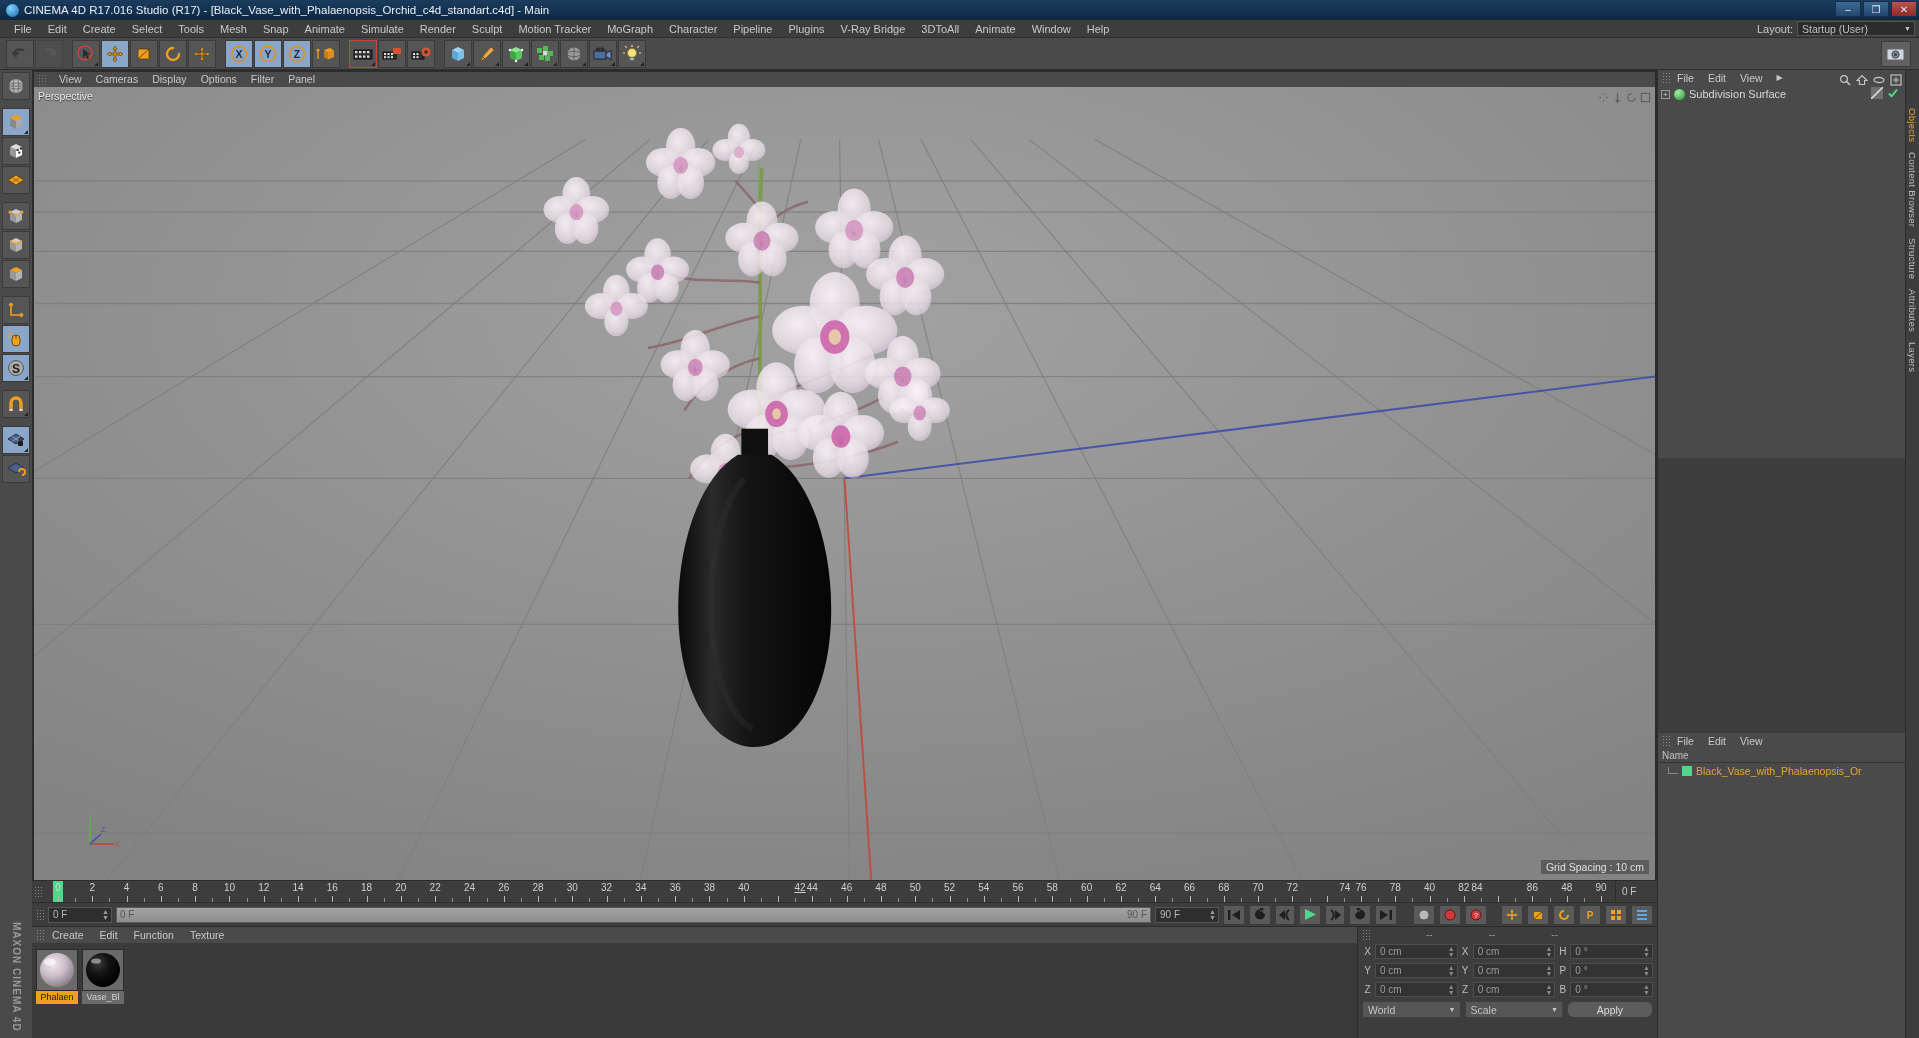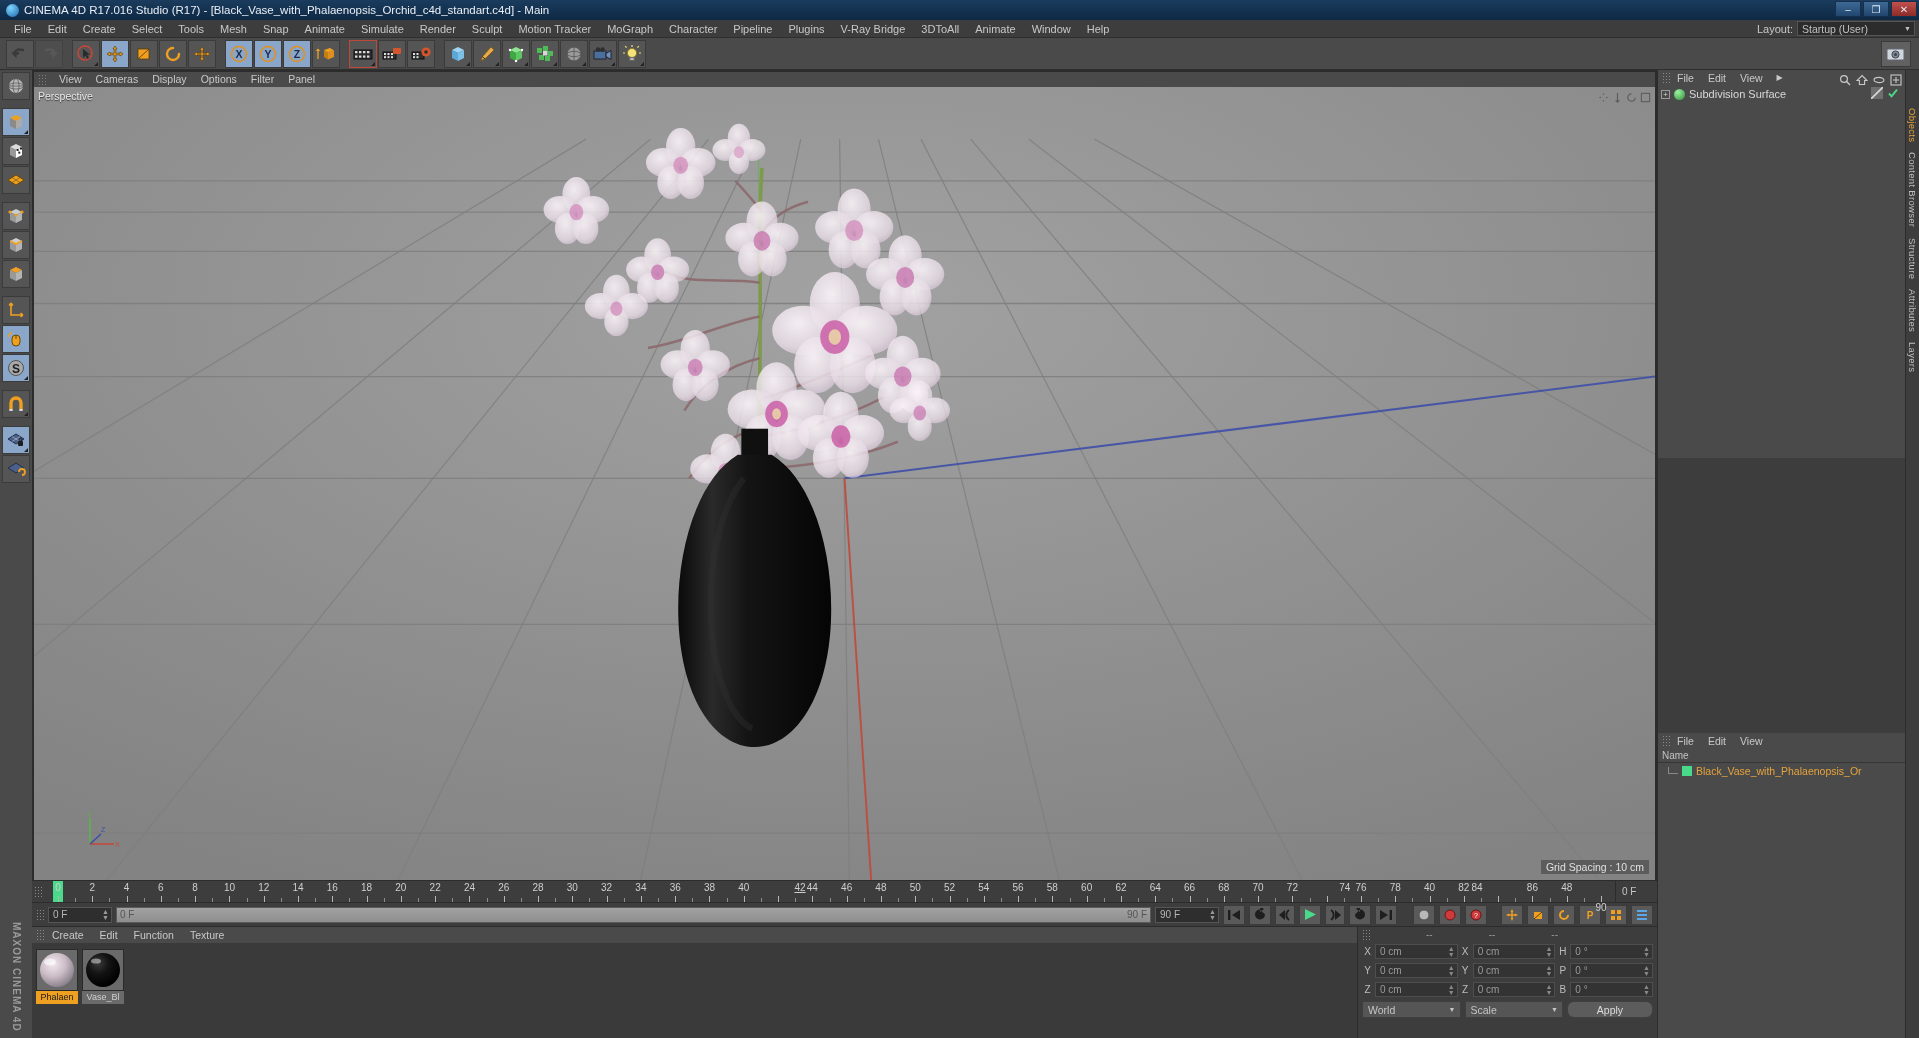--- a/index.html
+++ b/index.html
@@ -926,21 +926,21 @@
           <div class="tick" style="left: 1436.99px;"></div>
           <div class="lab" style="left: 1433px;">84</div>
           <div class="tick maj" style="left: 1454.13px;"></div>
           <div class="tick" style="left: 1471.28px;"></div>
           <div class="lab" style="left: 1488.42px;">86</div>
           <div class="tick maj" style="left: 1488.42px;"></div>
           <div class="tick" style="left: 1505.57px;"></div>
           <div class="lab" style="left: 1522.71px;">48</div>
           <div class="tick maj" style="left: 1522.71px;"></div>
           <div class="tick" style="left: 1539.86px;"></div>
-          <div class="lab" style="left: 1557px; margin-top: 20px;">90</div>
+          <div class="lab" style="left: 1557px;">90</div>
           <div class="tick maj" style="left: 1557px;"></div>
         </div>
       <div id="tlend">0 F</div>
     </div>
 
     <div id="transport">
       <div class="grip"></div>
       <div class="numfield" style="width:64px">
         <span>0 F</span>
         <span class="spin">▲<br>▼</span>

